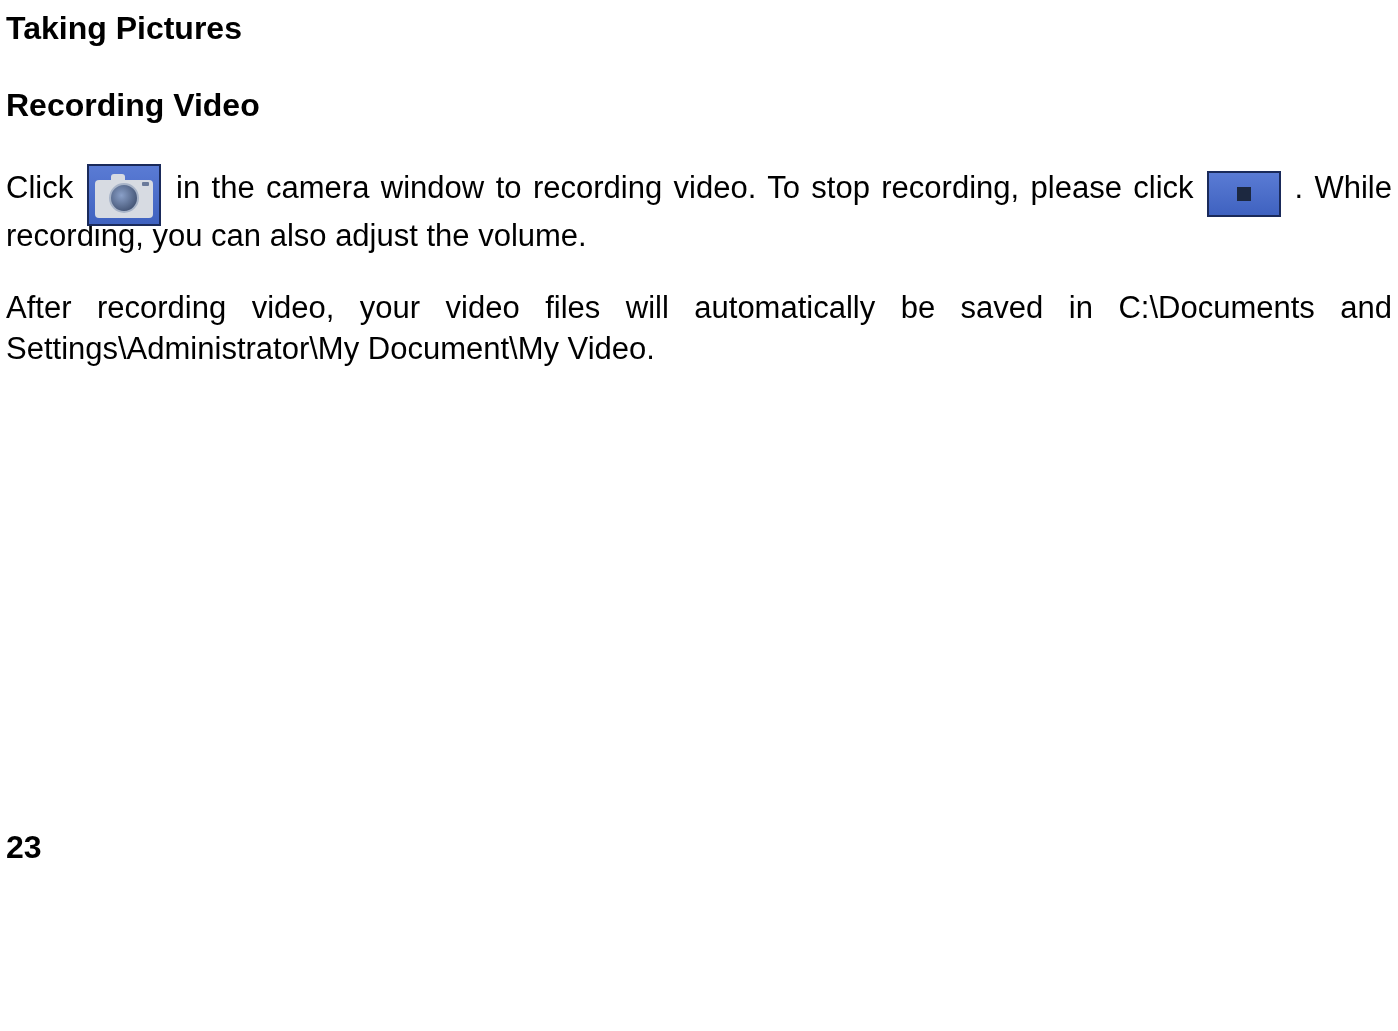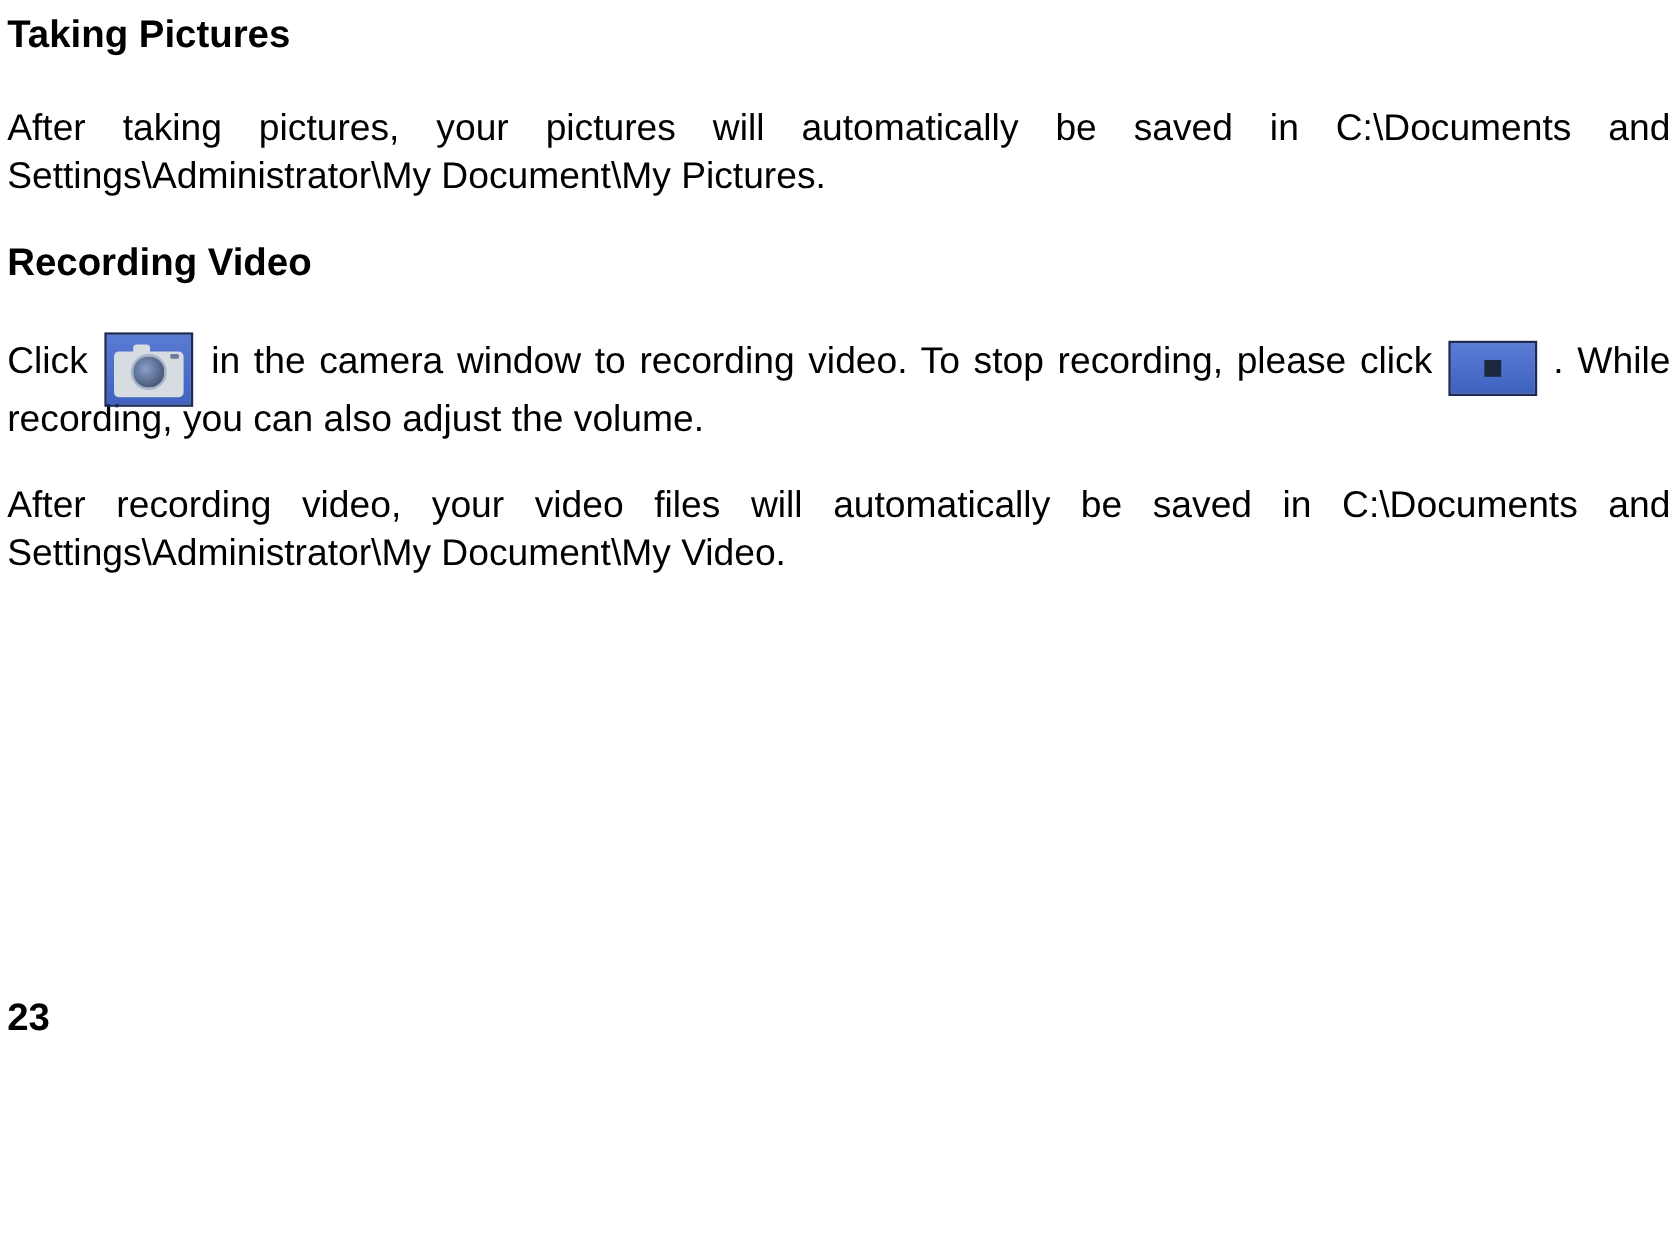--- a/index.html
+++ b/index.html
@@ -121,21 +121,20 @@
 </head>
 <body>
 
 <div class="page">
   <div class="content">
     <div class="spacer-top"></div>
 
     <h2 class="section">Taking Pictures</h2>
 
 
-    <p class="body">After taking pictures, your pictures will automatically be saved in C:\Documents and Settings\Administrator\My Document\My Pictures.</p>
 
     <h2 class="section" style="margin-top:10px;">Recording Video</h2>
 
     <p class="body">
       <span class="inline">Click </span>
       <span class="camera-icon">
         <span class="hump"></span>
         <span class="body"></span>
         <span class="lens"></span>
         <span class="flash"></span>

